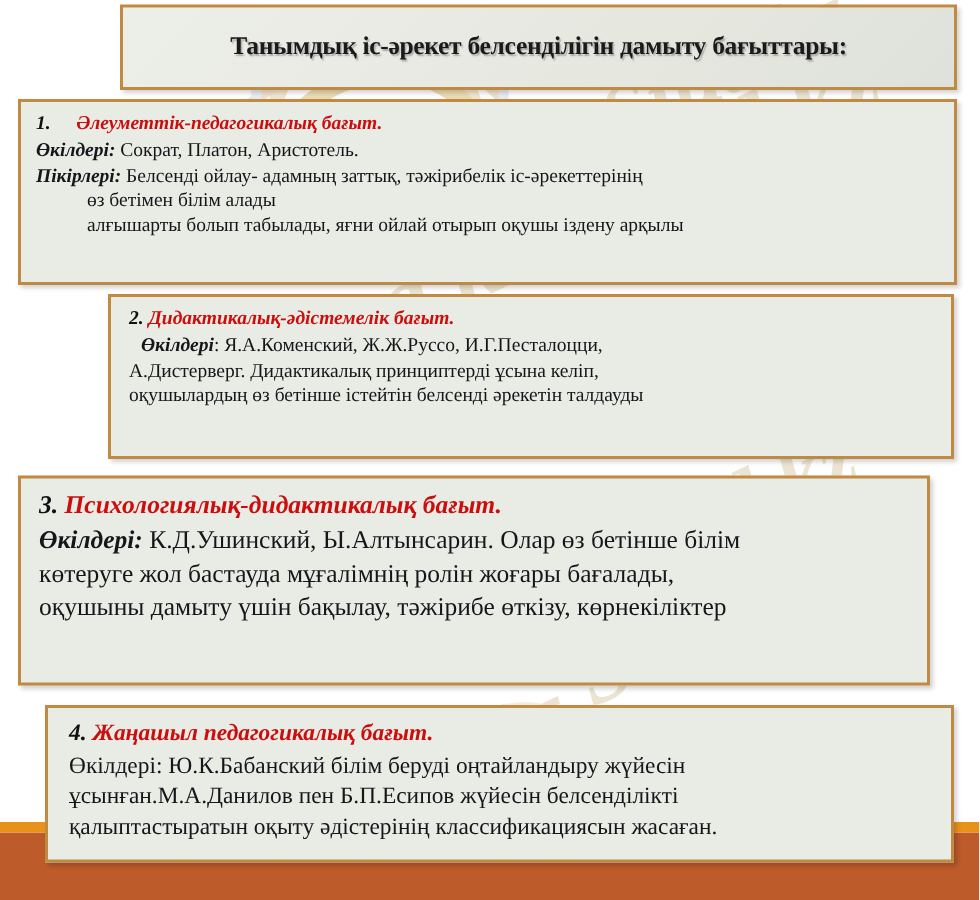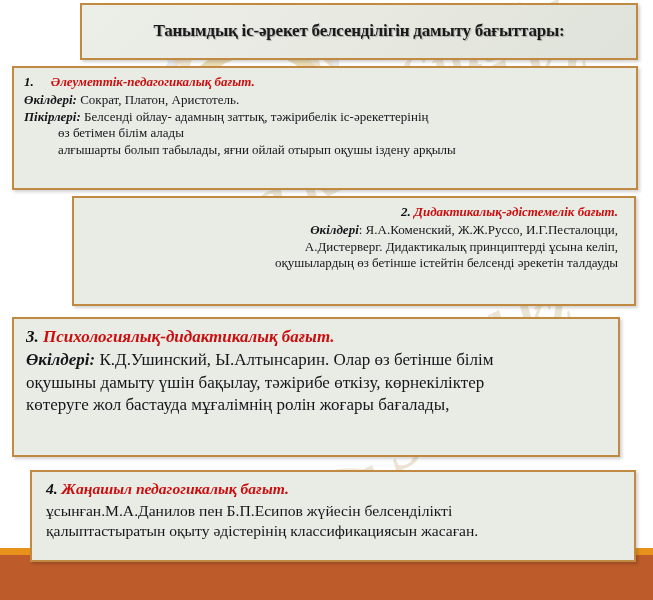--- a/index.html
+++ b/index.html
@@ -112,23 +112,23 @@
     color: #1a1a1a;
     text-align: center;
     line-height: 1.18;
     letter-spacing: -.2px;
     text-shadow: 1px 1px 1px rgba(120,120,120,.55);
     padding: 0 6px;
   }
 
   
   #box-1 { left: 12px; top: 66px;  width: 626px; height: 124px; }
-  #box-2 { left: 72px; top: 196px; width: 564px; height: 110px; text-align: right; }
+  #box-2 { left: 72px; top: 196px; width: 564px; height: 110px; }
   #box-3 { left: 12px; top: 317px; width: 608px; height: 140px; }
-  #box-4 { left: 30px; top: 470px; width: 606px; height: 92px; }
+  #box-4 { left: 30px; top: 470px; width: 606px; height: 105px; }
 
   .box-inner {
     padding: 6px 16px 4px 10px;
     font-size: 13px;
     line-height: 1.29;
     color: #16161a;
   }
   #box-2 .box-inner { padding-left: 12px; }
   #box-3 .box-inner { padding: 7px 10px 4px 12px; font-size: 17px; line-height: 1.32; }
   #box-4 .box-inner { padding: 7px 10px 4px 14px; font-size: 15.6px; line-height: 1.33; }
@@ -204,26 +204,27 @@
       <span class="p-line" style="padding-left:8px"><span class="lbl">Өкілдері</span><span>: Я.А.Коменский, Ж.Ж.Руссо, И.Г.Песталоцци,</span></span>
       <span class="p-line">А.Дистерверг. Дидактикалық принциптерді ұсына келіп,</span>
       <span class="p-line">оқушылардың өз бетінше істейтін белсенді әрекетін талдауды</span>
     </div>
   </div>
 
   <div class="box" id="box-3">
     <div class="box-inner">
       <span class="hd"><span class="num-black">3.</span>&nbsp;<span>Психологиялық-дидактикалық бағыт.</span></span>
       <span class="p-line"><span class="lbl">Өкілдері:</span><span> К.Д.Ушинский, Ы.Алтынсарин. Олар өз бетінше білім</span></span>
+      <span class="p-line">көтеруге жол бастауда мұғалімнің ролін жоғары бағалады,</span>
       <span class="p-line">оқушыны дамыту үшін бақылау, тәжірибе өткізу, көрнекіліктер</span>
-      <span class="p-line">көтеруге жол бастауда мұғалімнің ролін жоғары бағалады,</span>
     </div>
   </div>
 
   <div class="box" id="box-4">
     <div class="box-inner">
       <span class="hd"><span class="num-black">4.</span>&nbsp;<span>Жаңашыл педагогикалық бағыт.</span></span>
+      <span class="p-line"><span>Өкілдері:</span><span> Ю.К.Бабанский білім беруді оңтайландыру жүйесін</span></span>
       <span class="p-line">ұсынған.М.А.Данилов пен Б.П.Есипов жүйесін белсенділікті</span>
       <span class="p-line">қалыптастыратын оқыту әдістерінің классификациясын жасаған.</span>
     </div>
   </div>
 
 </div>
 
 </body></html>

